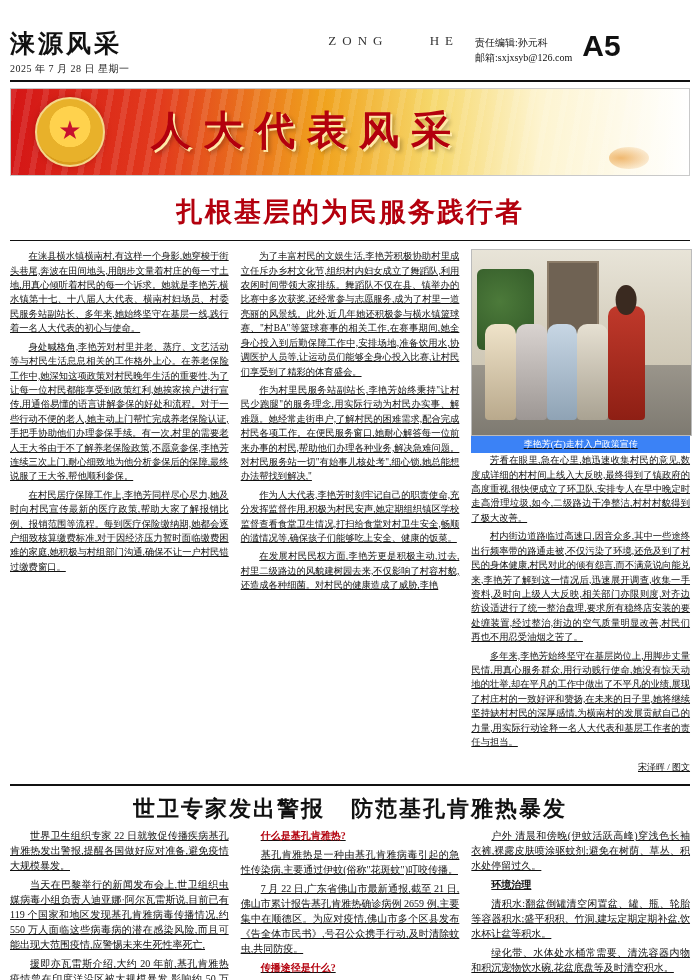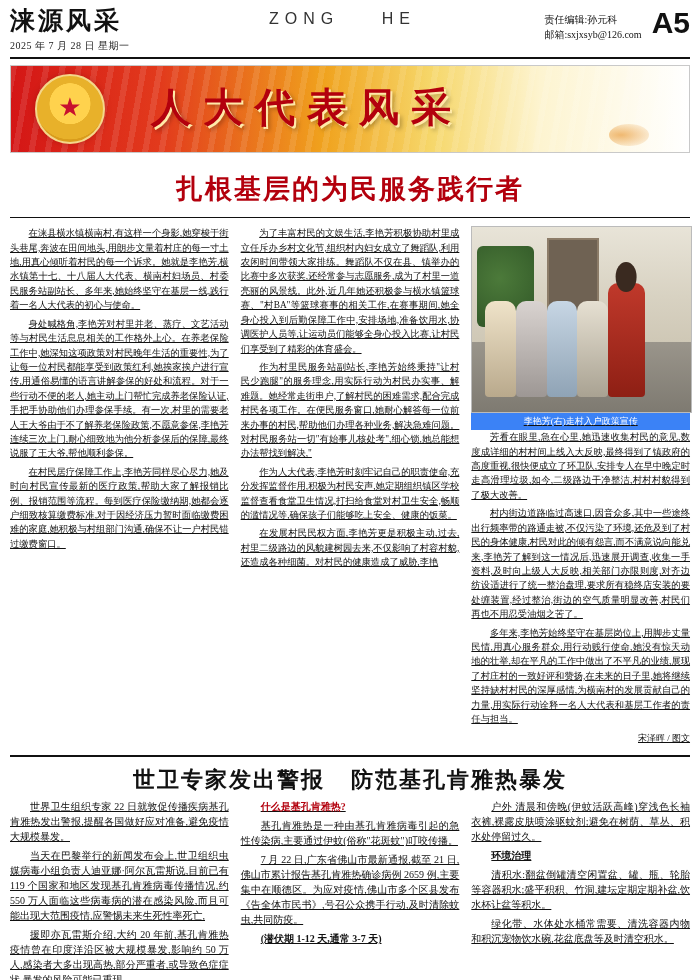--- a/index.html
+++ b/index.html
@@ -6,29 +6,29 @@
   body{
     width:700px;height:980px;
     background:#ffffff;
     font-family:"Liberation Serif", serif;
     color:#111;
     overflow:hidden;
   }
   .page{position:relative;width:700px;height:980px;box-sizing:border-box;padding:8px 10px;}
 
   
-  .masthead{display:flex;align-items:flex-start;justify-content:space-between;border-bottom:2px solid #111;padding-bottom:4px;}
+  .masthead{display:flex;align-items:flex-start;justify-content:space-between;border-bottom:2px solid #111;padding-bottom:4px;margin-top:23px;}
   .mast-left{width:200px;}
   .mast-title{font-family:"DejaVu Serif",serif;font-weight:bold;font-size:25px;letter-spacing:3px;color:#111;line-height:1.05;}
   .mast-date{font-size:10px;margin-top:5px;color:#222;letter-spacing:0.5px;}
   .mast-center{flex:1;text-align:center;padding-top:2px;}
-  .mast-pinyin{font-family:Liberation Sans, sans-serif;font-size:16px;letter-spacing:6px;color:#333;}
+  .mast-pinyin{font-family:Liberation Serif, serif;font-size:13px;letter-spacing:6px;color:#333;text-align:right;}
   .mast-pinyin span{margin:0 16px;}
   .mast-cn{font-family:"DejaVu Serif",serif;font-size:21px;font-weight:bold;letter-spacing:22px;margin-top:3px;}
-  .mast-right{width:215px;text-align:left;display:flex;align-items:flex-start;justify-content:flex-end;}
+  .mast-right{width:215px;text-align:left;display:flex;align-items:flex-start;}
   .mast-editor{font-size:10px;line-height:1.5;padding-top:4px;}
   .mast-page{font-family:"Liberation Sans",sans-serif;font-size:30px;font-weight:bold;margin-left:10px;line-height:1;}
 
   
   .banner{position:relative;margin-top:6px;height:86px;border:1px solid #c9c9c9;overflow:hidden;
     background:linear-gradient(90deg,#d41616 0%,#e23a1c 22%,#f0a21d 46%,#f6d76a 62%,#fdf4d0 78%,#ffffff 100%);}
   .banner-rays{position:absolute;inset:0;
     background:repeating-linear-gradient(100deg, rgba(255,255,255,0.10) 0 6px, rgba(255,255,255,0) 6px 16px);}
   .emblem{position:absolute;left:24px;top:8px;width:66px;height:66px;border-radius:50%;
     background:radial-gradient(circle at 50% 42%, #ffd24d 0 40%, #e8b12a 41% 70%, #d99c1c 71% 100%);
@@ -64,21 +64,21 @@
     background:linear-gradient(180deg,#9a958b,#7e7a71);}
   .ph-person{position:absolute;bottom:8%;width:14%;height:52%;border-radius:10px 10px 4px 4px;}
   .p1{left:6%;background:linear-gradient(180deg,#efe3c9,#b9a98c);}
   .p2{left:20%;background:linear-gradient(180deg,#d9d3d0,#9d9794);}
   .p3{left:34%;background:linear-gradient(180deg,#c7d6e4,#8fa3b5);}
   .p4{left:48%;background:linear-gradient(180deg,#e6e0d2,#a9a292);}
   .p5{left:62%;height:62%;background:linear-gradient(180deg,#c0392b,#8e1f14);width:17%;}
   .p5:before{content:"";position:absolute;left:50%;top:-18%;transform:translateX(-50%);
     width:56%;height:26%;border-radius:50%;background:#3a2a20;}
   .photo-cap{font-size:9px;text-align:center;color:#111;background:#3b82f6;color:#fff;padding:2px 13px;margin-top:-3px;}
-  .sign{font-size:9px;text-align:right;margin-top:6px;}
+  .sign{font-size:9px;text-align:right;margin-top:12px;}
 
   
   .big-rule{border-top:2px solid #111;margin:10px 0 0 0;}
 
   
   .bot-head{display:flex;justify-content:center;gap:26px;align-items:baseline;margin:8px 0 4px;}
   .bot-h1{font-family:"DejaVu Serif",serif;font-size:22px;font-weight:bold;letter-spacing:2px;}
   .bot-h2{font-family:"DejaVu Serif",serif;font-size:22px;font-weight:bold;letter-spacing:2px;}
   .bot-cols{display:flex;gap:12px;margin-top:4px;}
   .bot-cols .col p{font-size:10px;line-height:1.5;}
@@ -165,20 +165,21 @@
     <div class="col">
       <p>世界卫生组织专家 22 日就敦促传播疾病基孔肯雅热发出警报,提醒各国做好应对准备,避免疫情大规模暴发。</p>
       <p>当天在巴黎举行的新闻发布会上,世卫组织虫媒病毒小组负责人迪亚娜·阿尔瓦雷斯说,目前已有 119 个国家和地区发现基孔肯雅病毒传播情况,约 550 万人面临这些病毒病的潜在感染风险,而且可能出现大范围疫情,应警惕未来生死性率死亡,</p>
       <p>援即亦瓦雷斯介绍,大约 20 年前,基孔肯雅热疫情曾在印度洋沿区被大规模暴发,影响约 50 万人,感染者大多出现高热,部分严重者,或导致色症症状,暴发的风险可能已重现。</p>
 
     </div>
     <div class="col">
       <p class="hl">什么是基孔肯雅热?</p>
       <p>基孔肯雅热是一种由基孔肯雅病毒引起的急性传染病,主要通过伊蚊(俗称"花斑蚊")叮咬传播。</p>
       <p>7 月 22 日,广东省佛山市最新通报,截至 21 日,佛山市累计报告基孔肯雅热确诊病例 2659 例,主要集中在顺德区。为应对疫情,佛山市多个区县发布《告全体市民书》,号召公众携手行动,及时清除蚊虫,共同防疫。</p>
+      <p class="hl">传播途径是什么?</p>
       <p class="hl2">(潜伏期 1-12 天,通常 3-7 天)</p>
 
     </div>
     <div class="col">
       <p>户外 清晨和傍晚(伊蚊活跃高峰)穿浅色长袖衣裤,裸露皮肤喷涂驱蚊剂;避免在树荫、草丛、积水处停留过久。</p>
       <p class="hl2">环境治理</p>
       <p>清积水:翻盆倒罐清空闲置盆、罐、瓶、轮胎等容器积水;盛平积积、竹洞,建坛定期定期补盆,饮水杯让盆等积水。</p>
       <p>绿化带、水体处水桶常需要、清洗容器内物和积沉宠物饮水碗,花盆底盘等及时清空积水。</p>
 
     </div>

